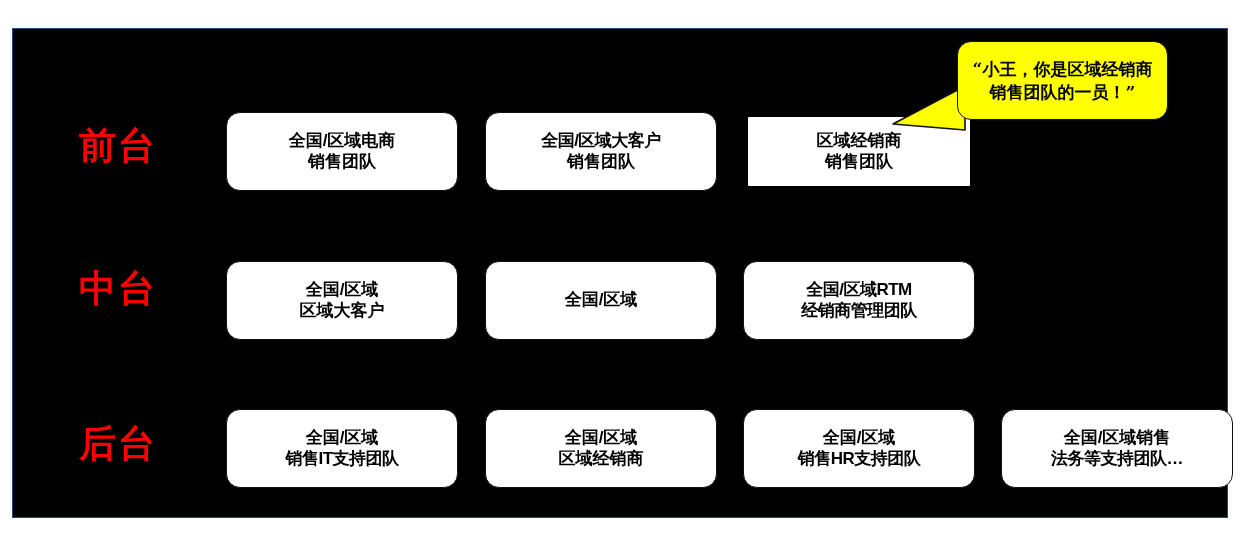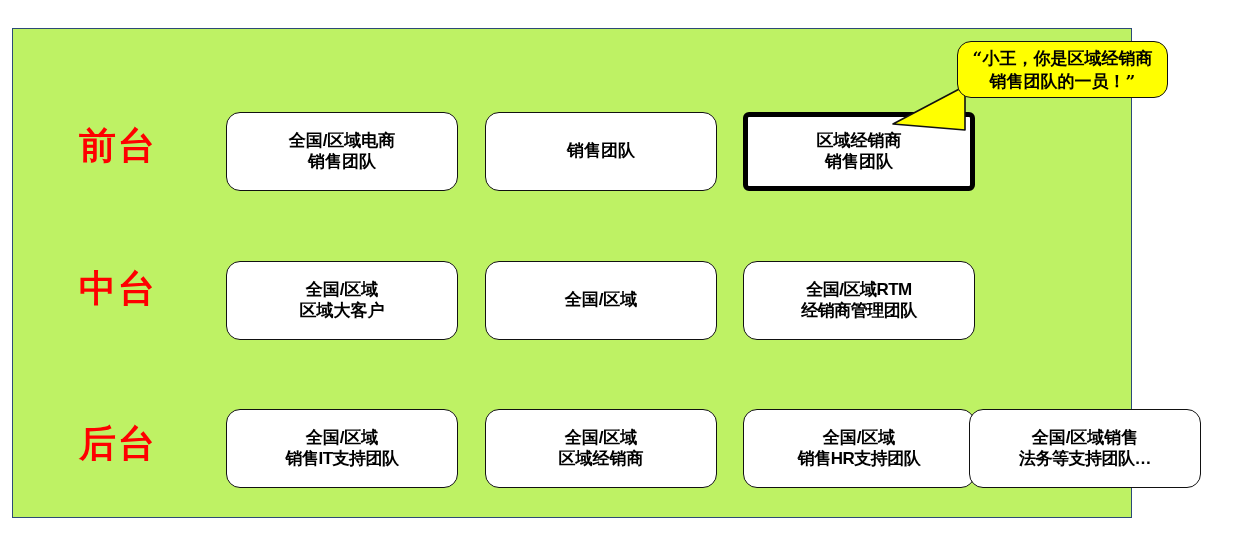--- a/index.html
+++ b/index.html
@@ -20,25 +20,25 @@
     width: 1245px;
     height: 538px;
     background: #ffffff;
   }
 
   
   #frame {
     position: absolute;
     left: 12px;
     top: 28px;
-    width: 1120px;
+    width: 1216px;
     height: 490px;
     border: 1.5px solid #2c4a77;
     box-sizing: border-box;
-    background: #bef264;
+    background: #000000;
   }
 
   
   .row-label {
     position: absolute;
     color: #ff0000;
     font-weight: bold;
     font-size: 37px;
     line-height: 1;
     letter-spacing: 2px;
@@ -75,34 +75,34 @@
     border: 5px solid #000000;
     border-radius: 6px;
   }
   .team-box .ln { display: block; white-space: nowrap; }
   .team-box .ln.tight { letter-spacing: -0.5px; }
 
   
   .col1 { left: 173px; }
   .col2 { left: 432px; }
   .col3 { left: 690px; }
-  .col4 { left: 916px; }
+  .col4 { left: 948px; }
 
   
   .row1 { top: 83px; }
   .row2 { top: 232px; }
   .row3 { top: 380px; }
 
   
   #callout {
     position: absolute;
     left: 957px;
     top: 41px;
     width: 211px;
-    height: 57px;
+    height: 79px;
     background: #ffff00;
     border: 1.6px solid #111111;
     border-radius: 14px;
     box-sizing: border-box;
     display: flex;
     align-items: center;
     justify-content: center;
     padding: 0 10px;
     z-index: 5;
   }
@@ -135,20 +135,21 @@
 
     <div class="row-label" id="label-front">前台</div>
     <div class="row-label" id="label-middle">中台</div>
     <div class="row-label" id="label-back">后台</div>
 
     <div class="team-box row1 col1">
       <span class="ln">全国/区域电商</span>
       <span class="ln">销售团队</span>
     </div>
     <div class="team-box row1 col2">
+      <span class="ln tight">全国/区域大客户</span>
       <span class="ln">销售团队</span>
     </div>
     <div class="team-box row1 col3 highlight">
       <span class="ln">区域经销商</span>
       <span class="ln">销售团队</span>
     </div>
 
     <div class="team-box row2 col1">
       <span class="ln">全国/区域</span>
       <span class="ln">区域大客户</span>

